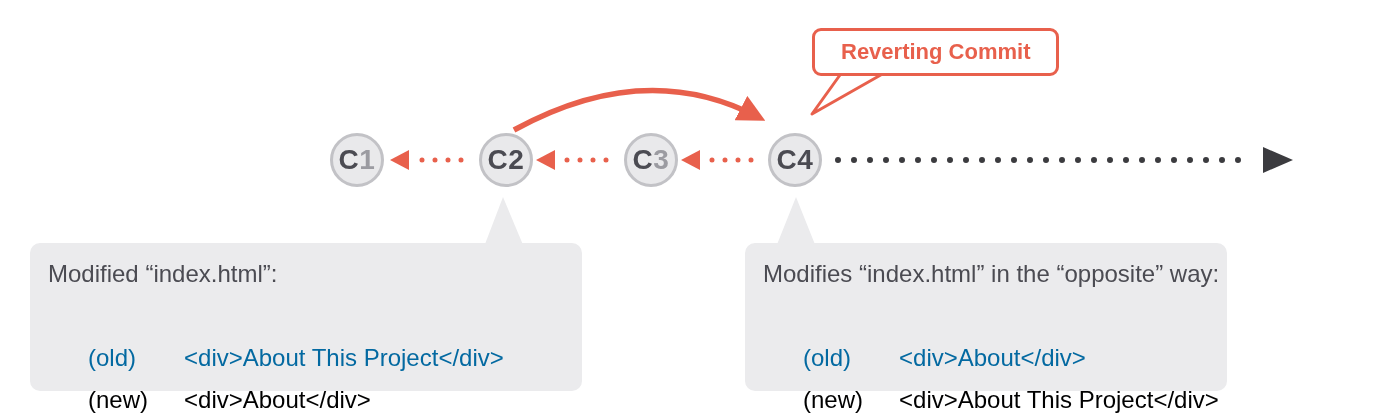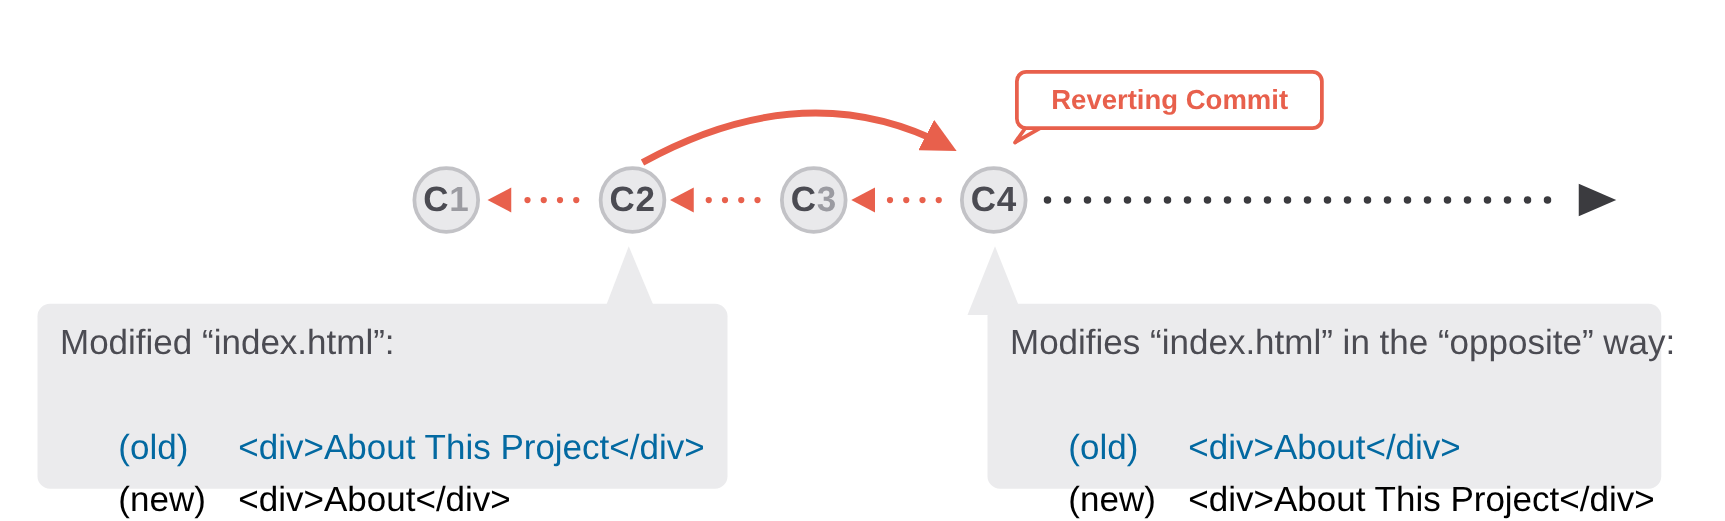--- a/index.html
+++ b/index.html
@@ -13,33 +13,33 @@
     background:#e9e9eb;border:3px solid #c2c2c6;box-sizing:border-box;
     display:flex;align-items:center;justify-content:center;
     font-weight:bold;font-size:28px;color:#4b4b52;letter-spacing:0.5px;
   }
   .commit .num{color:#4b4b52;}
   .commit .num.dim{color:#9b9ba1;}
   .bubble{
     position:absolute;z-index:3;left:812px;top:28px;height:48px;
     box-sizing:border-box;line-height:42px;padding:0 26px;
     background:#ffffff;border:3px solid #e8604c;border-radius:9px;
-    color:#e8604c;font-weight:bold;font-size:22px;white-space:nowrap;margin-top:28px;
+    color:#e8604c;font-weight:bold;font-size:22px;white-space:nowrap;
   }
   .callout{
     position:absolute;z-index:2;top:243px;height:148px;
     background:#ebebed;border-radius:10px;padding:10px 18px;
-    box-sizing:border-box;font-size:28px;color:#4b4b52;
+    box-sizing:border-box;font-size:24px;color:#4b4b52;
   }
   .callout .line{height:42px;line-height:42px;white-space:pre;}
   .callout .code-label{display:inline-block;width:96px;}
   .callout .old{color:#0369a1;}
   .callout .new{color:#000000;}
   .callout-left{left:30px;width:552px;}
-  .callout-right{left:745px;width:539px;margin-left:45px;}
+  .callout-right{left:745px;width:482px;}
 </style>
 </head>
 <body>
 
 <div class="canvas">
 
   <svg class="overlay" width="1380" height="417" viewBox="0 0 1380 417">
     <defs>
       <marker id="arrow-red" viewBox="0 0 10 10" refX="7" refY="5" markerWidth="5" markerHeight="5" orient="auto">
         <path d="M0,0 L10,5 L0,10 z" fill="#e8604c"></path>

